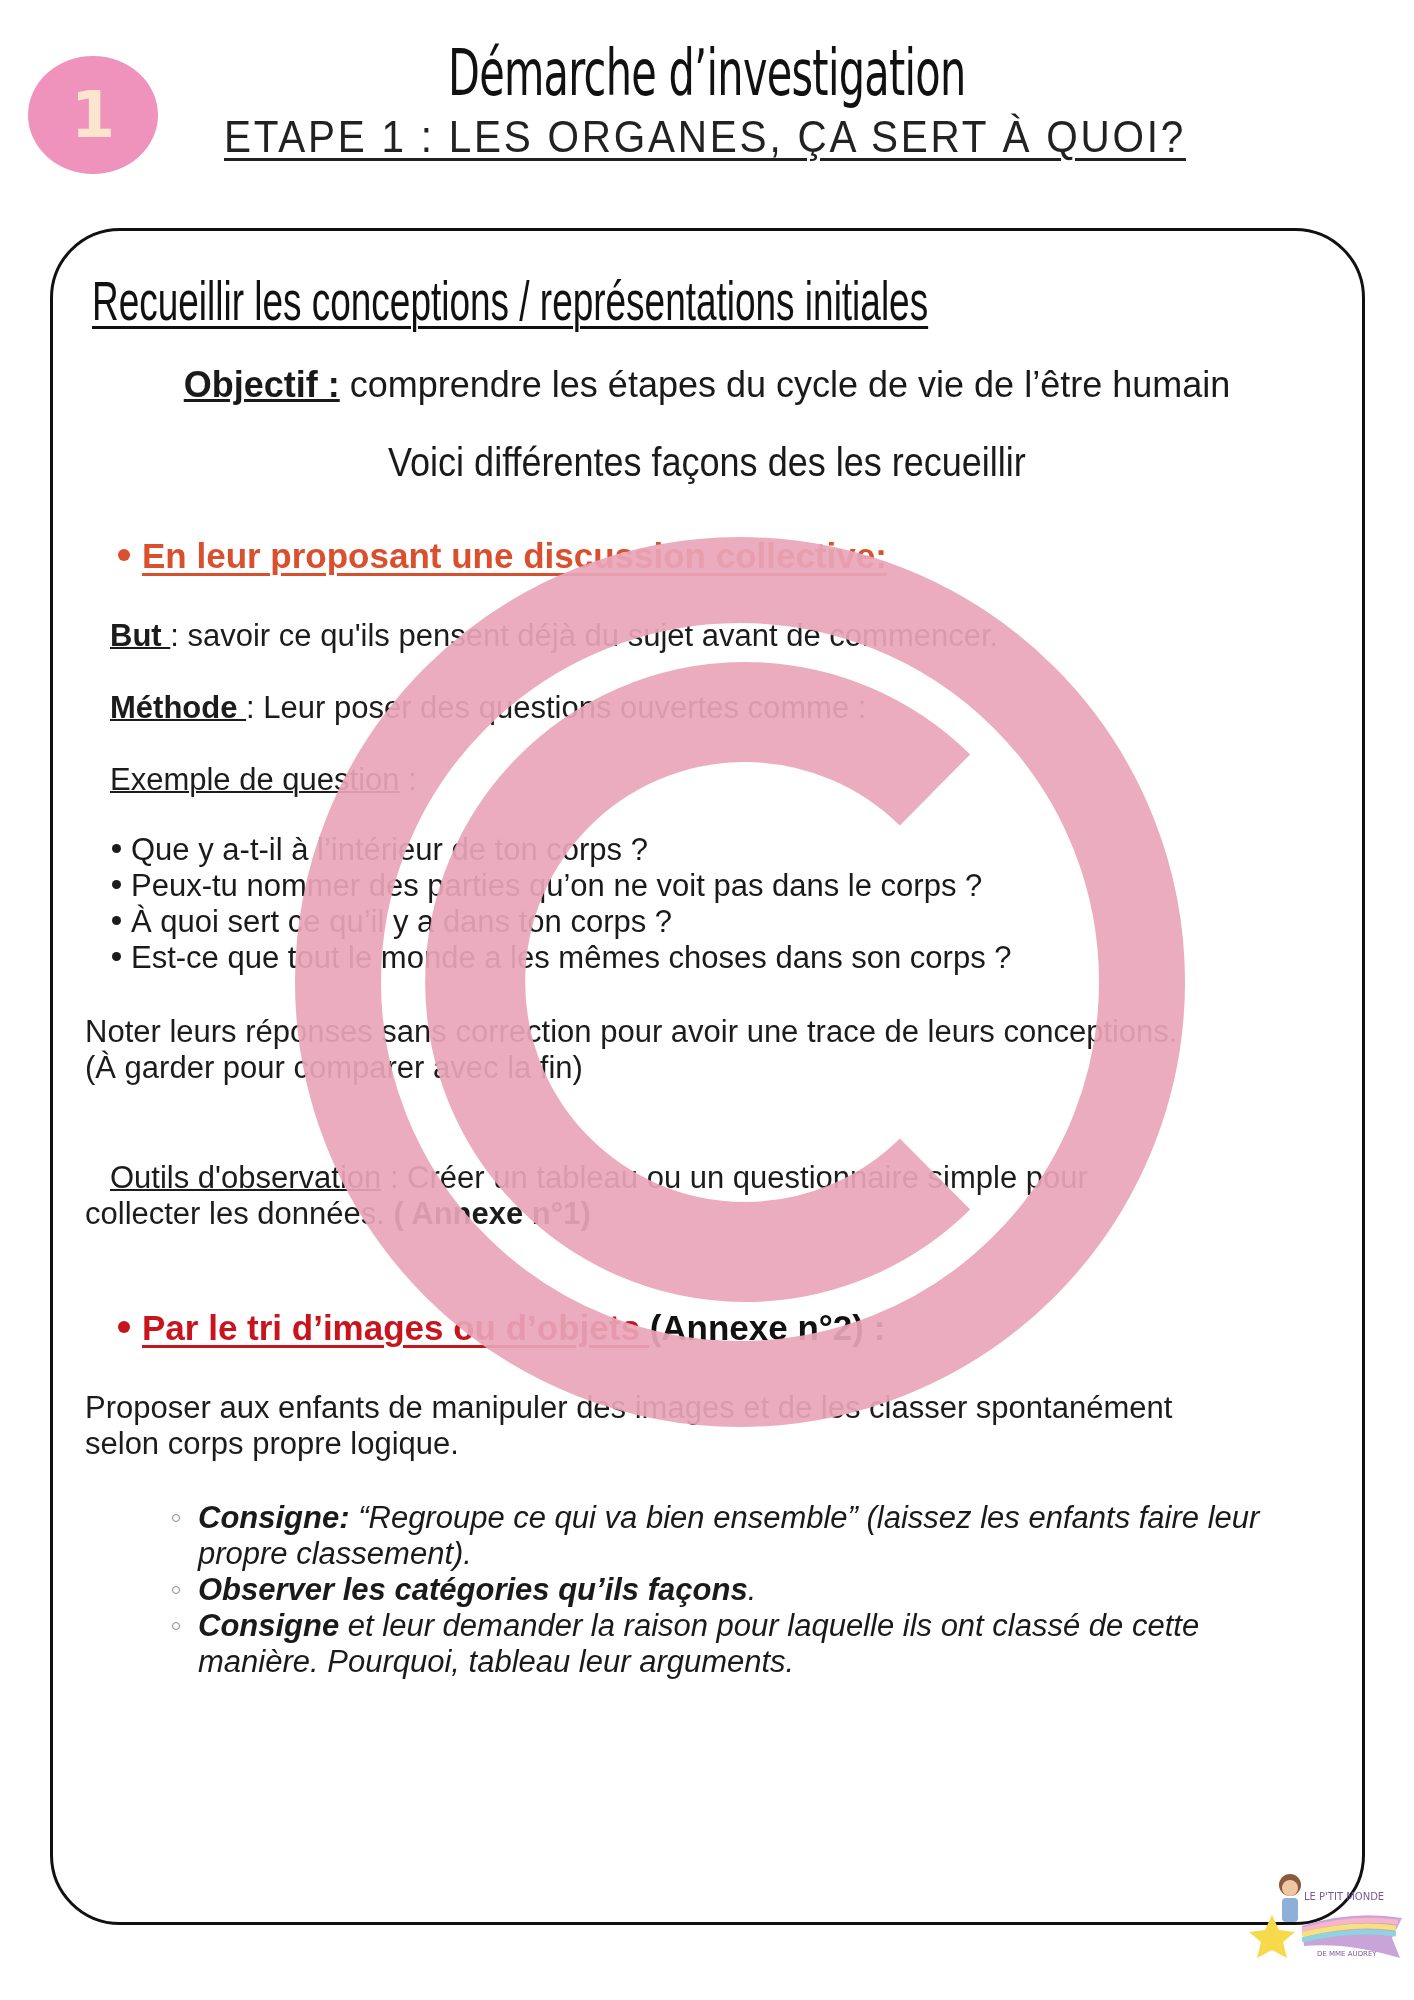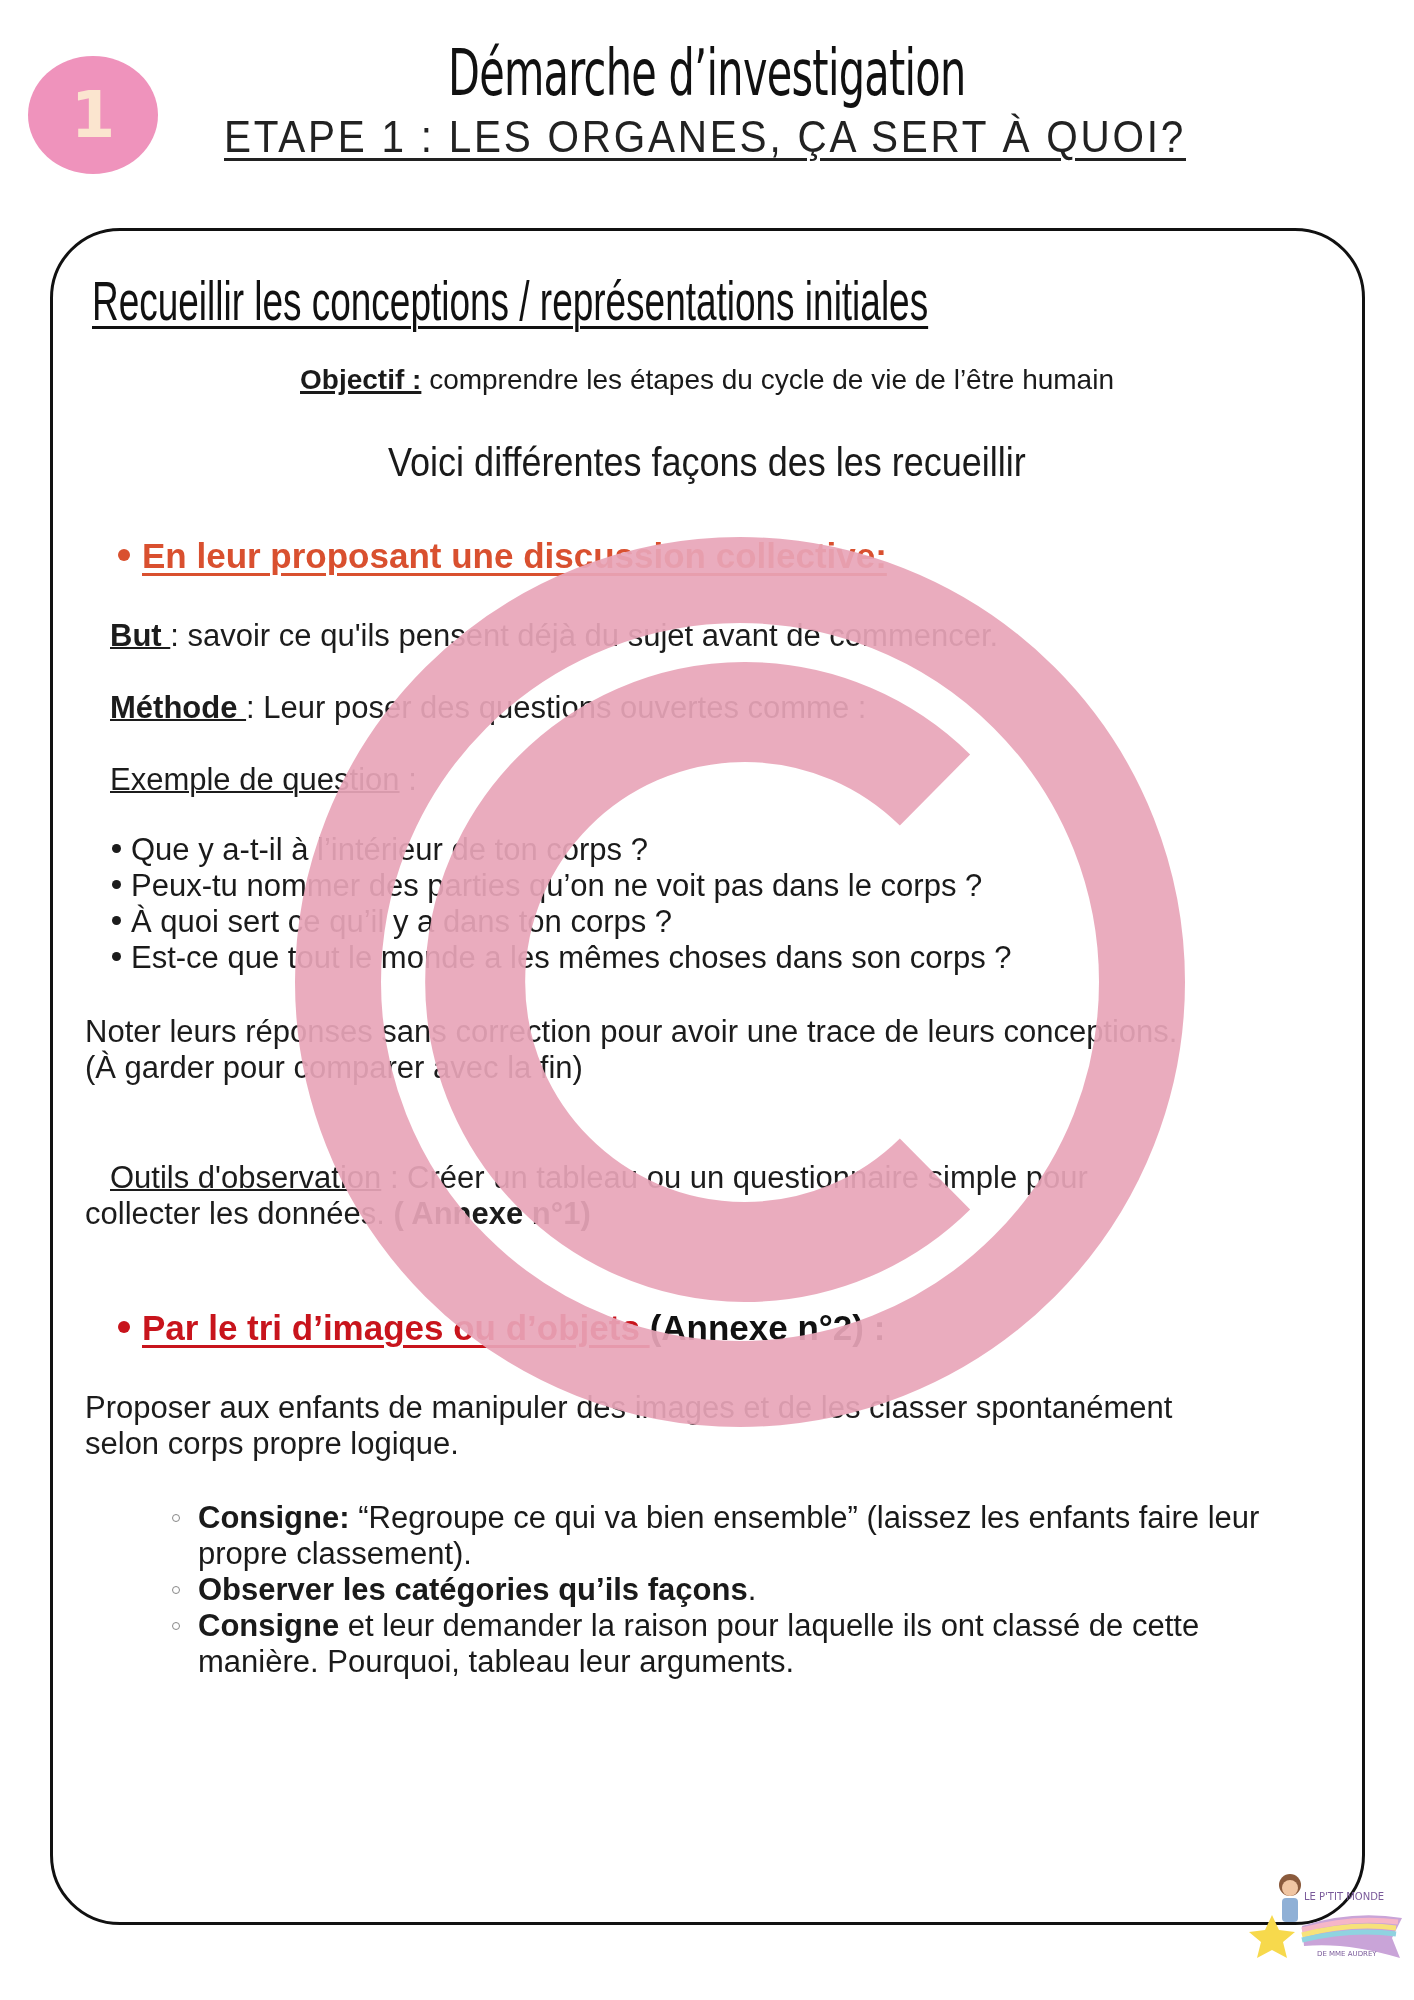--- a/index.html
+++ b/index.html
@@ -20,21 +20,21 @@
               letter-spacing:3px; text-decoration:underline; text-decoration-thickness:3px;
               text-underline-offset:6px; font-weight:300; transform:scaleX(0.92); transform-origin:0 0; }
 
   .frame { position:absolute; left:50px; top:228px; width:1315px; height:1697px;
            border:3px solid #111; border-radius:70px; box-sizing:border-box; }
 
   .section-title { position:absolute; left:92px; top:268px; font-size:56px; color:#111;
                    text-decoration:underline; text-decoration-thickness:3px; text-underline-offset:6px;
                    transform:scaleX(0.66); transform-origin:0 0; white-space:nowrap; }
 
-  .objective { position:absolute; left:0; right:0; top:364px; text-align:center; font-size:28px; }
+  .objective { position:absolute; left:0; right:0; top:364px; text-align:center; font-size:36px; }
   .objective b { text-decoration:underline; text-decoration-thickness:3px; }
   .intro { position:absolute; left:0; right:0; top:440px; text-align:center; font-size:40px;
            transform:scaleX(0.9); transform-origin:706px 0; }
 
   .heading { position:absolute; left:118px; font-size:35px; font-weight:bold; white-space:nowrap; }
   .heading .dot { display:inline-block; width:12px; height:12px; border-radius:50%; margin-right:12px;
                   vertical-align:middle; position:relative; top:-4px; }
   .heading .hl { text-decoration:underline; text-decoration-thickness:3px; text-underline-offset:5px; }
   .h1 { top:536px; color:#d9502f; }
   .h1 .dot { background:#d9502f; }
@@ -44,21 +44,21 @@
 
   .p { position:absolute; left:85px; font-size:31px; line-height:36px; white-space:nowrap; color:#1c1c1c; }
   .p b.u, .p .u { text-decoration:underline; text-decoration-thickness:2px;margin-left:25px; }
 
   .qlist { position:absolute; left:112px; top:832px; font-size:31px; line-height:36px; }
   .qlist div { white-space:nowrap; }
   .qlist .bullet { display:inline-block; width:9px; height:9px; border-radius:50%; background:#1c1c1c;
                    margin-right:10px; vertical-align:middle; position:relative; top:-3px; }
 
   .sub { position:absolute; left:170px; top:1500px; font-size:31px; line-height:36px; width:1140px; }
-  .sub .item { position:relative; padding-left:28px; }
+  .sub .item { position:relative; padding-left:28px;font-style:italic; }
   .sub .ring { position:absolute; left:2px; top:14px; width:8px; height:8px; border:1px solid #888;
                border-radius:50%; box-sizing:border-box; }
   .sub .sq { display:inline-block; width:9px; height:9px; background:#1c1c1c; margin:0 12px 0 60px;
              vertical-align:middle; position:relative; top:-3px; }
 
   .watermark { position:absolute; left:0; top:0; width:1414px; height:2000px; pointer-events:none; }
 
   .logo { position:absolute; left:1242px; top:1860px; width:165px; height:110px; }
 </style>
 </head>

